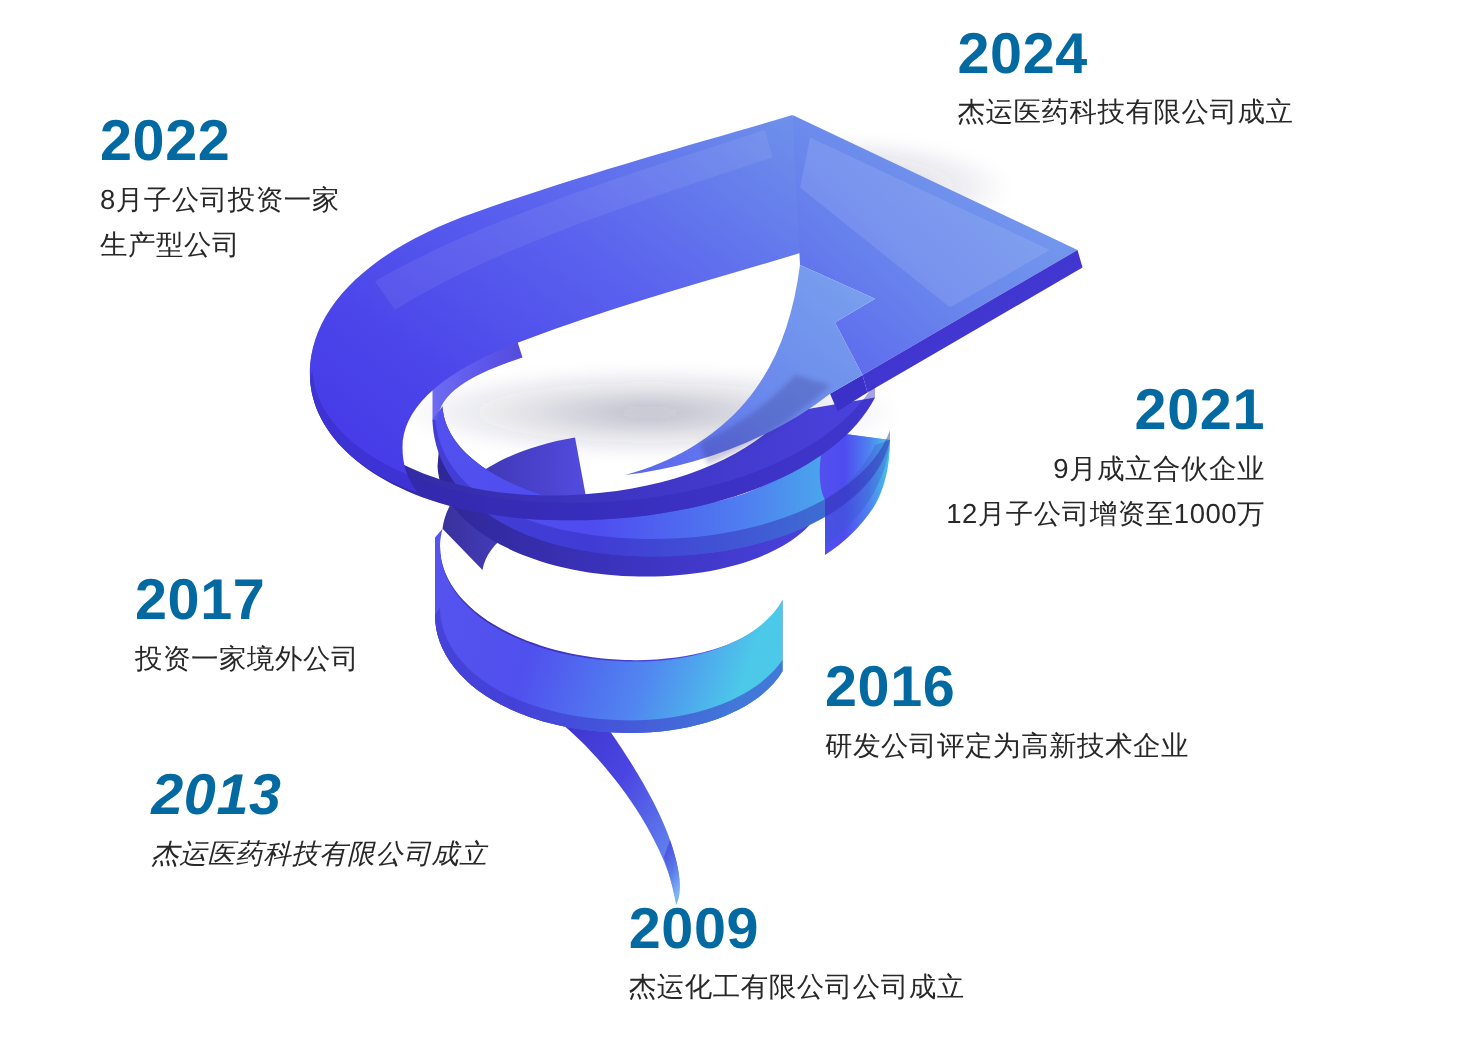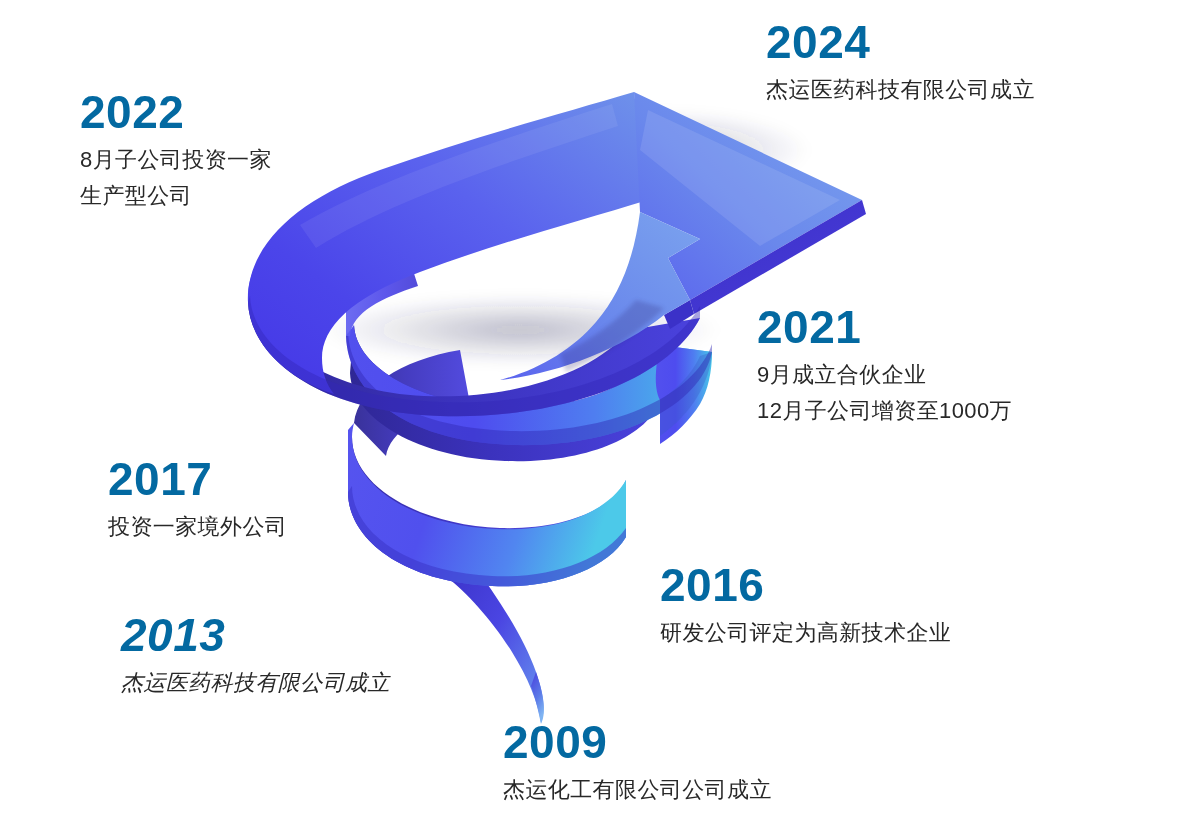--- a/index.html
+++ b/index.html
@@ -56,23 +56,23 @@
     color: #282828;
     line-height: 1.62;
     letter-spacing: 0.4px;
     margin: 0;
     font-family: "Liberation Sans", "DejaVu Sans", sans-serif;
   }
 
   
   #ms-2022 { left: 80px;  top: 88px;  }
   #ms-2024 { left: 766px; top: 18px;  }
-  #ms-2021 { left: 757px; top: 303px; }
+  #ms-2021 { left: 757px; top: 303px; text-align: right; }
   #ms-2017 { left: 108px; top: 417px; margin-top: 38px; }
-  #ms-2016 { left: 660px; top: 525px; margin-top: 36px; }
+  #ms-2016 { left: 660px; top: 525px; }
   #ms-2013 { left: 121px; top: 611px; font-style: italic; }
   #ms-2009 { left: 503px; top: 718px; }
 </style>
 </head>
 <body>
 
 <div id="stage">
 
   <svg id="spiral-art" viewBox="0 0 1186 834" width="1186" height="834" xmlns="http://www.w3.org/2000/svg">
     <defs>

